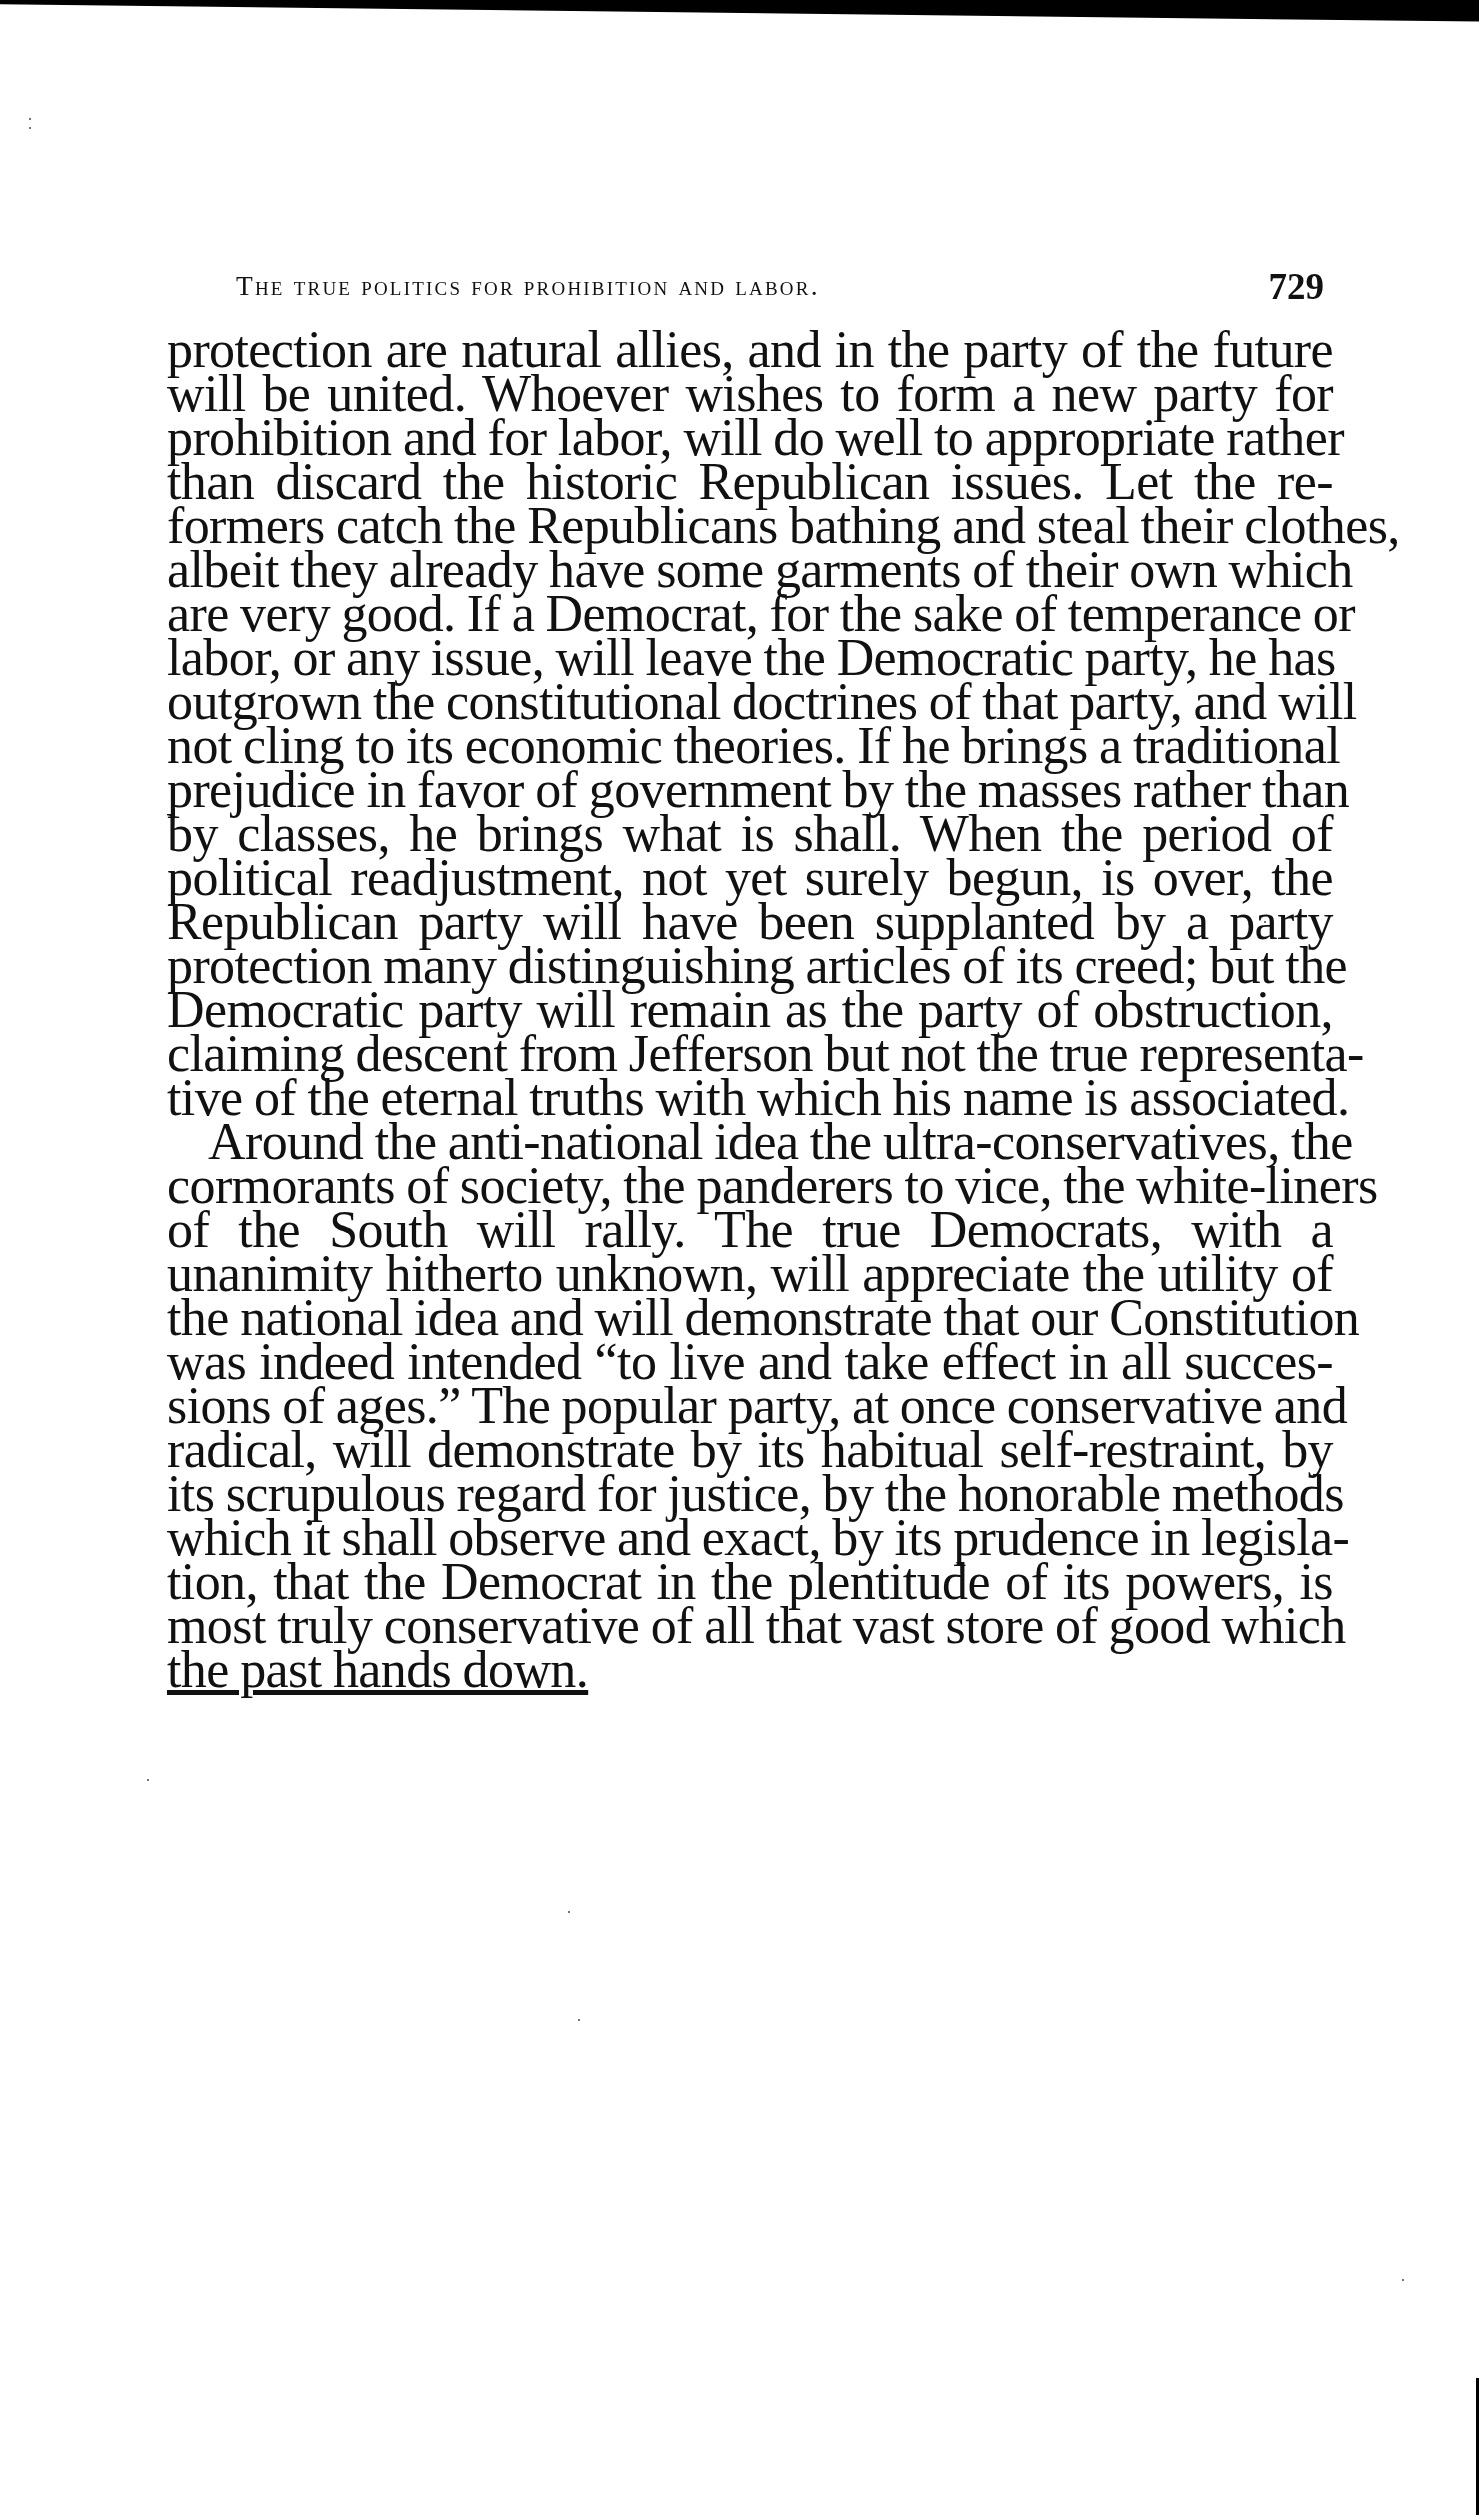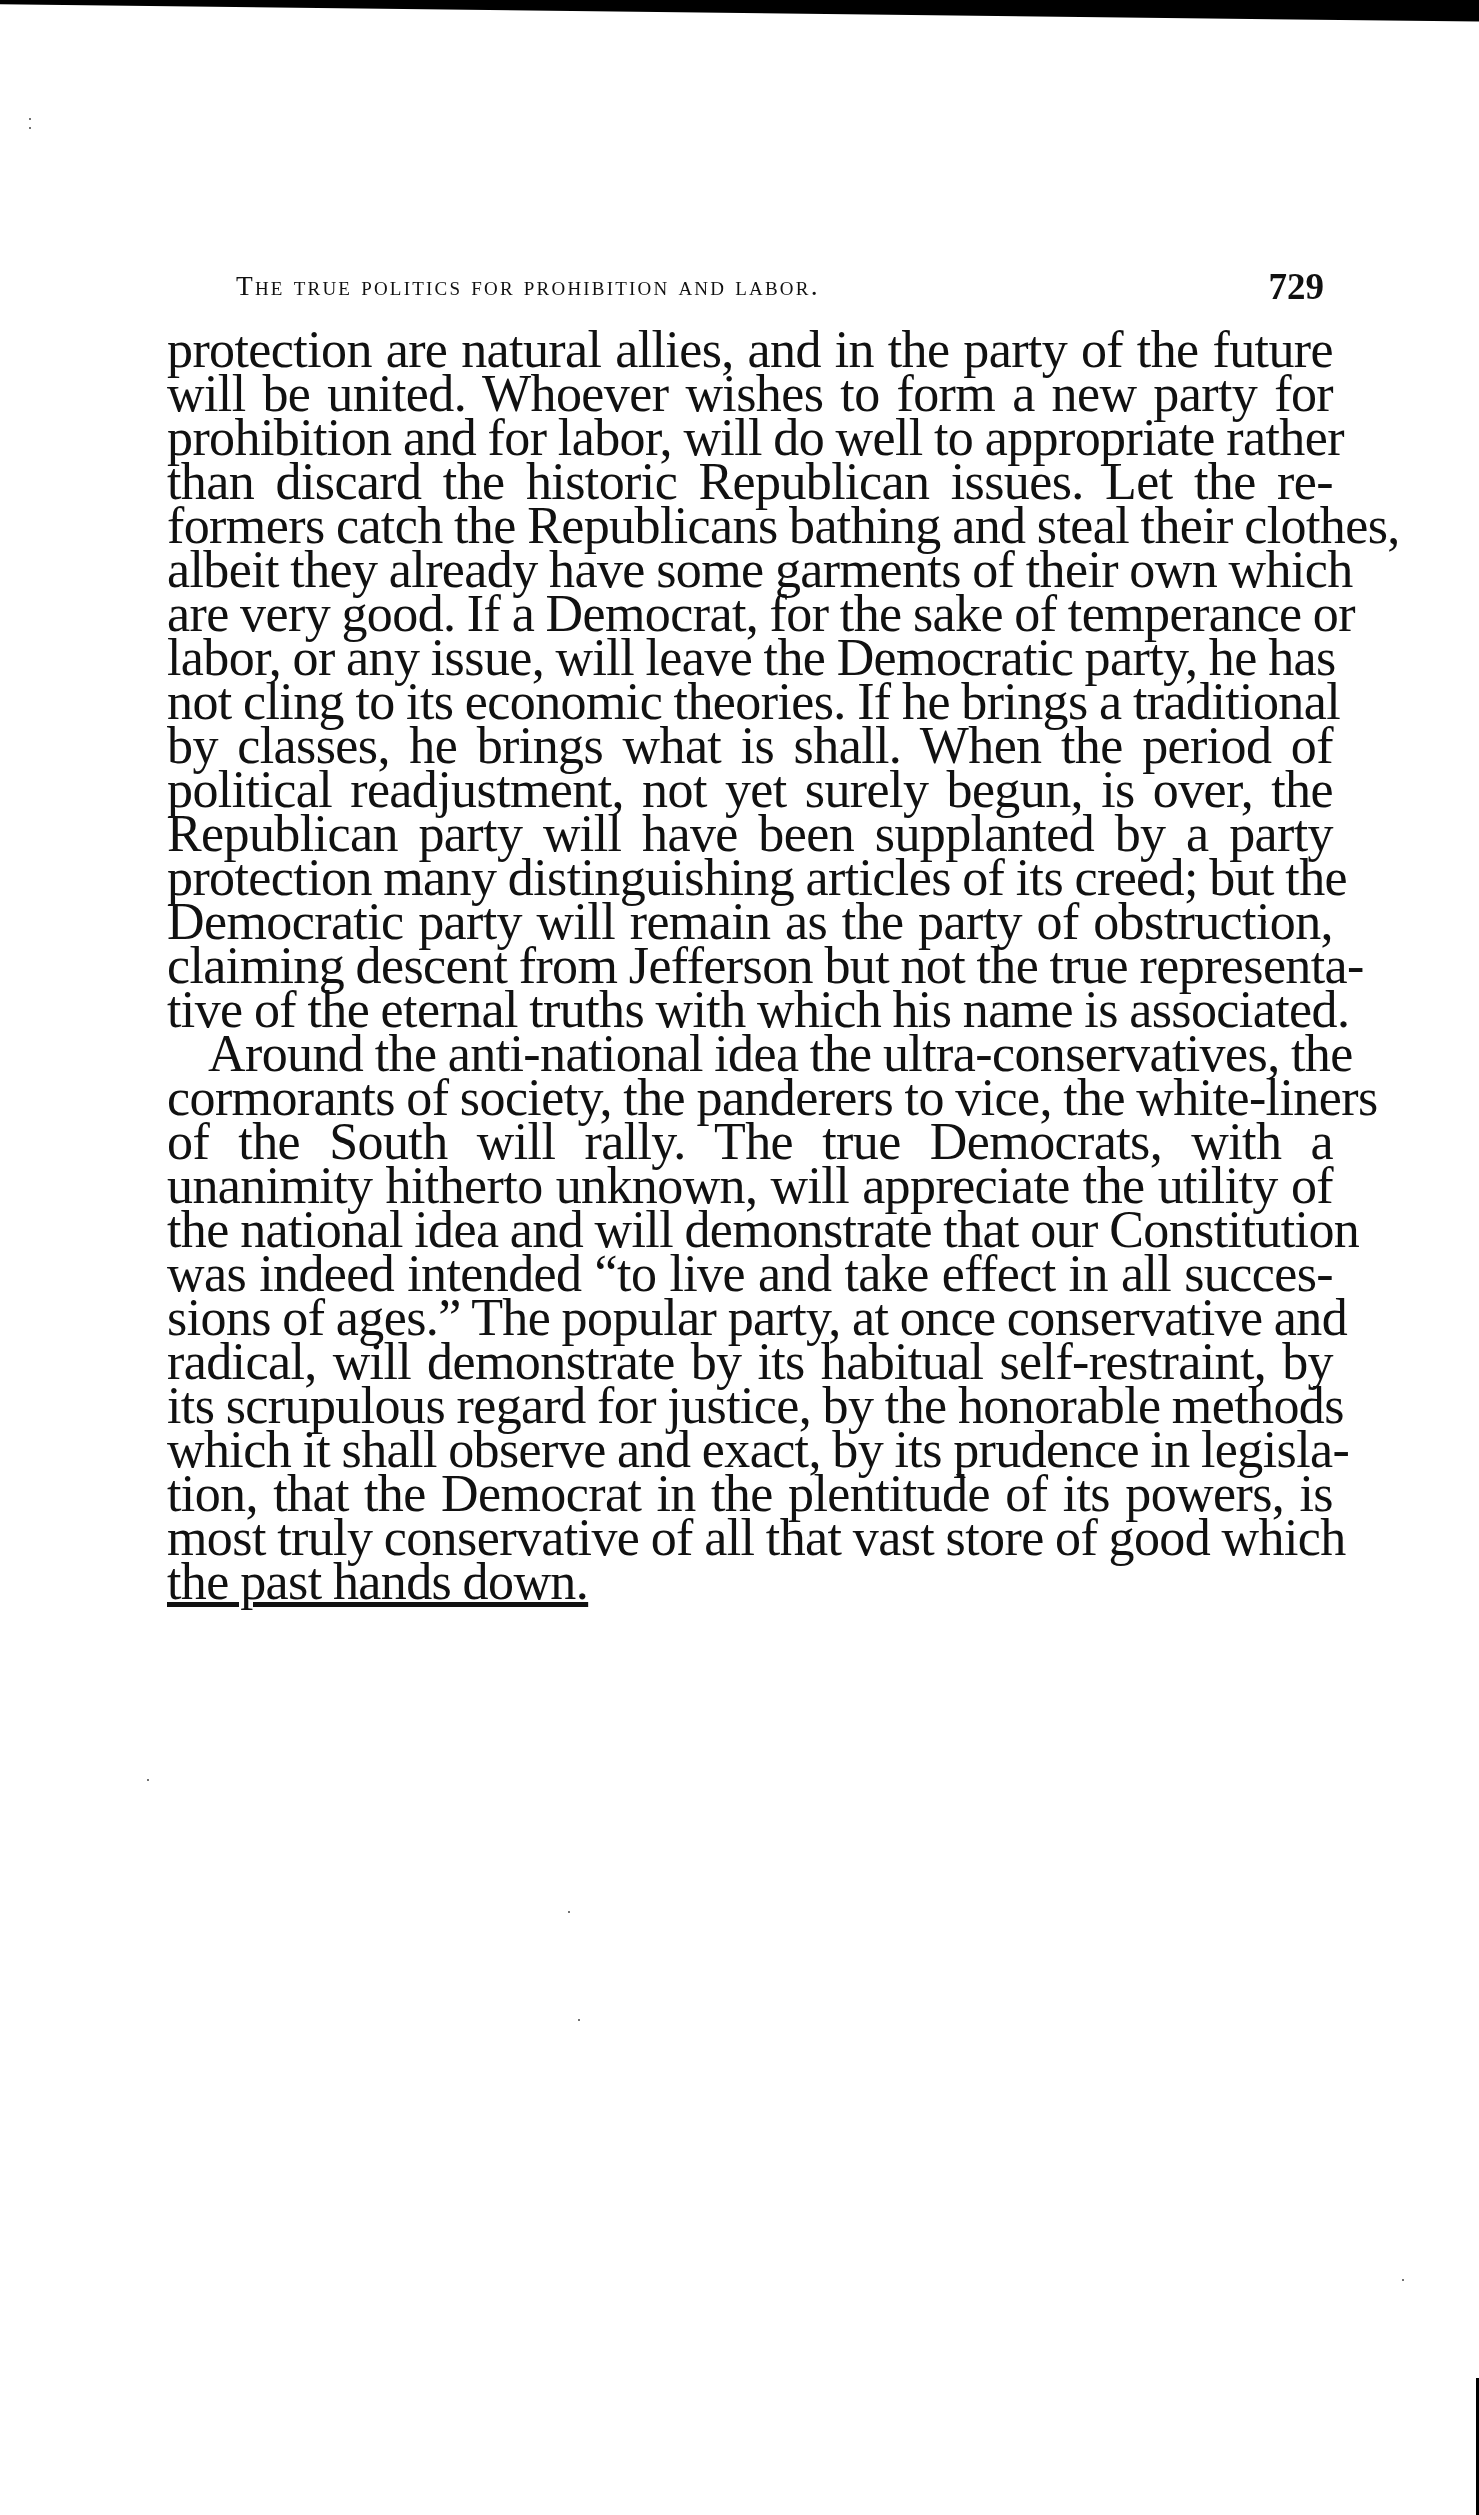--- a/index.html
+++ b/index.html
@@ -114,21 +114,23 @@
   <div class="body-text">
     <div class="paragraph">
       <span class="line">protection are natural allies, and in the party of the future</span>
       <span class="line">will be united.  Whoever wishes to form a new party for</span>
       <span class="line">prohibition and for labor, will do well to appropriate rather</span>
       <span class="line">than discard the historic Republican issues.  Let the re-</span>
       <span class="line">formers catch the Republicans bathing and steal their clothes,</span>
       <span class="line">albeit they already have some garments of their own which</span>
       <span class="line">are very good.  If a Democrat, for the sake of temperance or</span>
       <span class="line">labor, or any issue, will leave the Democratic party, he has</span>
+      <span class="line">outgrown the constitutional doctrines of that party, and will</span>
       <span class="line">not cling to its economic theories.  If he brings a traditional</span>
+      <span class="line">prejudice in favor of government by the masses rather than</span>
       <span class="line">by classes, he brings what is shall.  When the period of</span>
       <span class="line">political readjustment, not yet surely begun, is over, the</span>
       <span class="line">Republican party will have been supplanted by a party</span>
       <span class="line">protection many distinguishing articles of its creed; but the</span>
       <span class="line">Democratic party will remain as the party of obstruction,</span>
       <span class="line">claiming descent from Jefferson but not the true representa-</span>
       <span class="line">tive of the eternal truths with which his name is associated.</span>
     </div>
     <div class="paragraph">
       <span class="line indent">Around the anti-national idea the ultra-conservatives, the</span>

